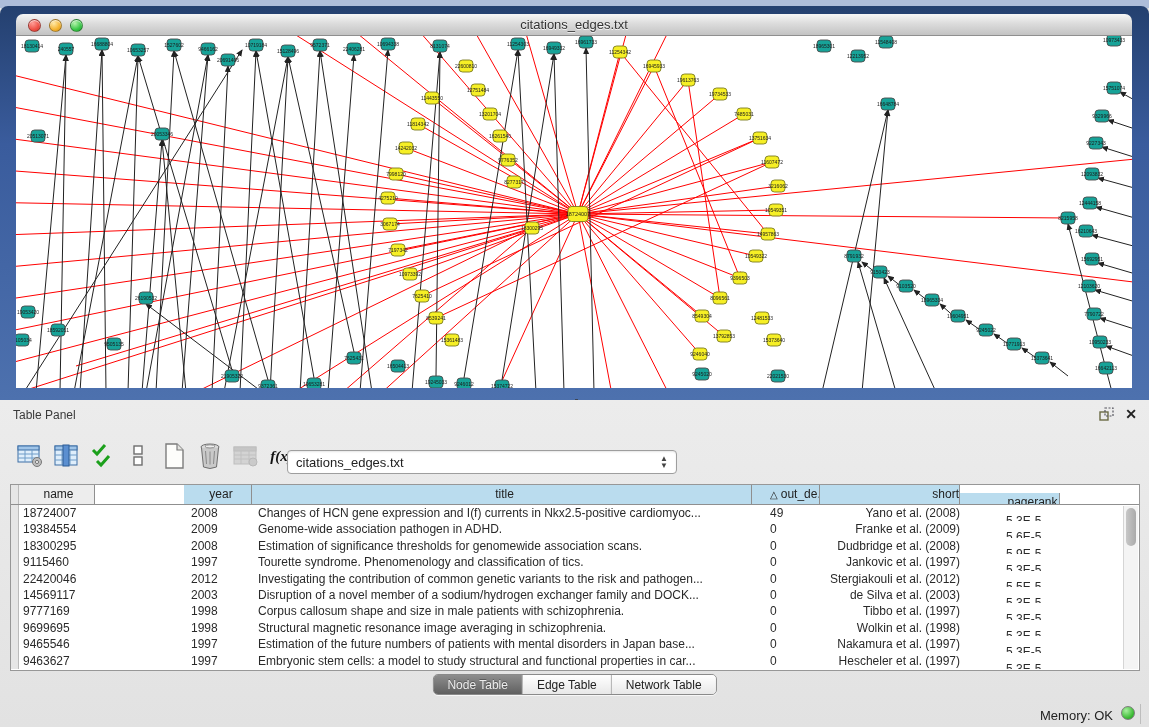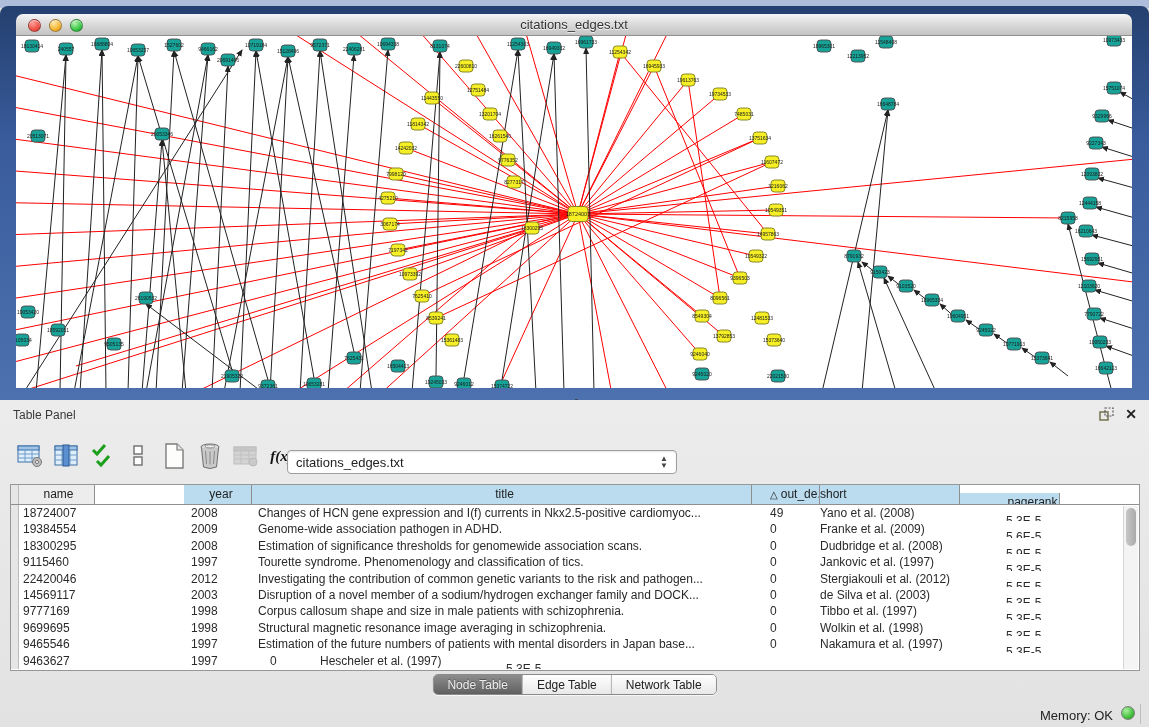--- a/index.html
+++ b/index.html
@@ -59,21 +59,21 @@
   .sort{font-size:10px;margin-right:3px;color:#222;}
   .trow{display:flex;height:16.4px;font-size:12px;color:#2a2a2a;line-height:16.4px;
     white-space:nowrap;}
   .td{overflow:hidden;white-space:nowrap;}
   .cg{width:8px;background:#e6e6e6;border-right:1px solid #bbb;}
   .c0{width:76px;padding-left:4px;}
   .c1{width:89px;padding-left:2px;margin-top:29px;}
   .c2{width:68px;padding-left:7px;}
   .c3{width:500px;padding-left:6px;}
   .c4{width:68px;padding-left:18px;}
-  .c5{width:140px;text-align:left;}
+  .c5{width:140px;text-align:right;}
   .c6{width:100px;padding-left:46px;margin-top:8px;}
   .vscroll{position:absolute;top:21px;right:1px;bottom:1px;width:15px;
     background:#f4f4f4;border-left:1px solid #d5d5d5;}
   .vthumb{position:absolute;top:2px;left:2px;width:10px;height:38px;border-radius:5px;
     background:linear-gradient(90deg,#c7c7c7,#aaaaaa);}
 
   
   .tabs{position:absolute;left:50%;transform:translateX(-50%);top:274px;display:flex;
     height:21px;border:1px solid #8a8a8a;border-radius:5px;overflow:hidden;
     box-shadow:0 1px 0 rgba(255,255,255,.7);}
@@ -793,20 +793,21 @@
           <div class="td c3">Estimation of the future numbers of patients with mental disorders in Japan base...</div>
           <div class="td c4">0</div>
           <div class="td c5">Nakamura et al. (1997)</div>
           <div class="td c6">5.3E-5</div>
         </div>
         <div class="trow">
           <div class="td cg"></div>
           <div class="td c0">9463627</div>
           <div class="td c1">1</div>
           <div class="td c2">1997</div>
+          <div class="td c3">Embryonic stem cells: a model to study structural and functional properties in car...</div>
           <div class="td c4">0</div>
           <div class="td c5">Hescheler et al. (1997)</div>
           <div class="td c6">5.3E-5</div>
         </div>
       </div>
     <div class="vscroll">
       <div class="vthumb"></div>
     </div>
   </div>
 

